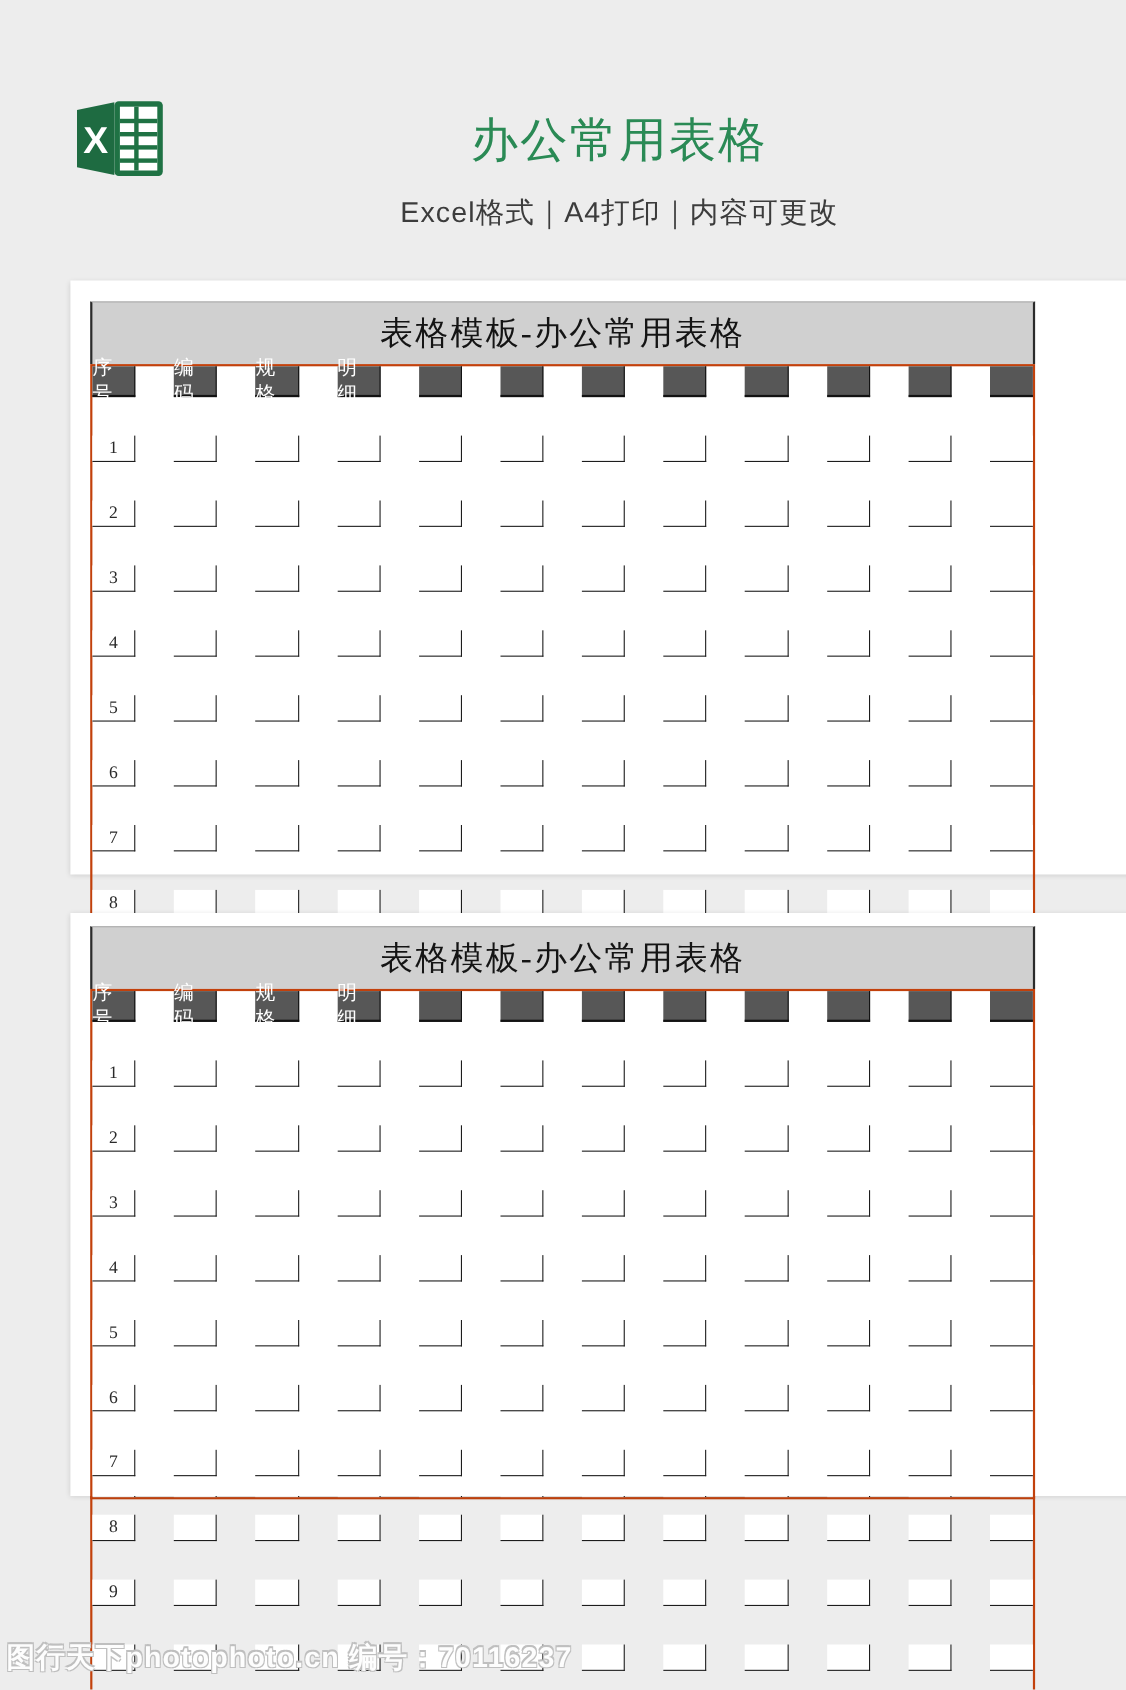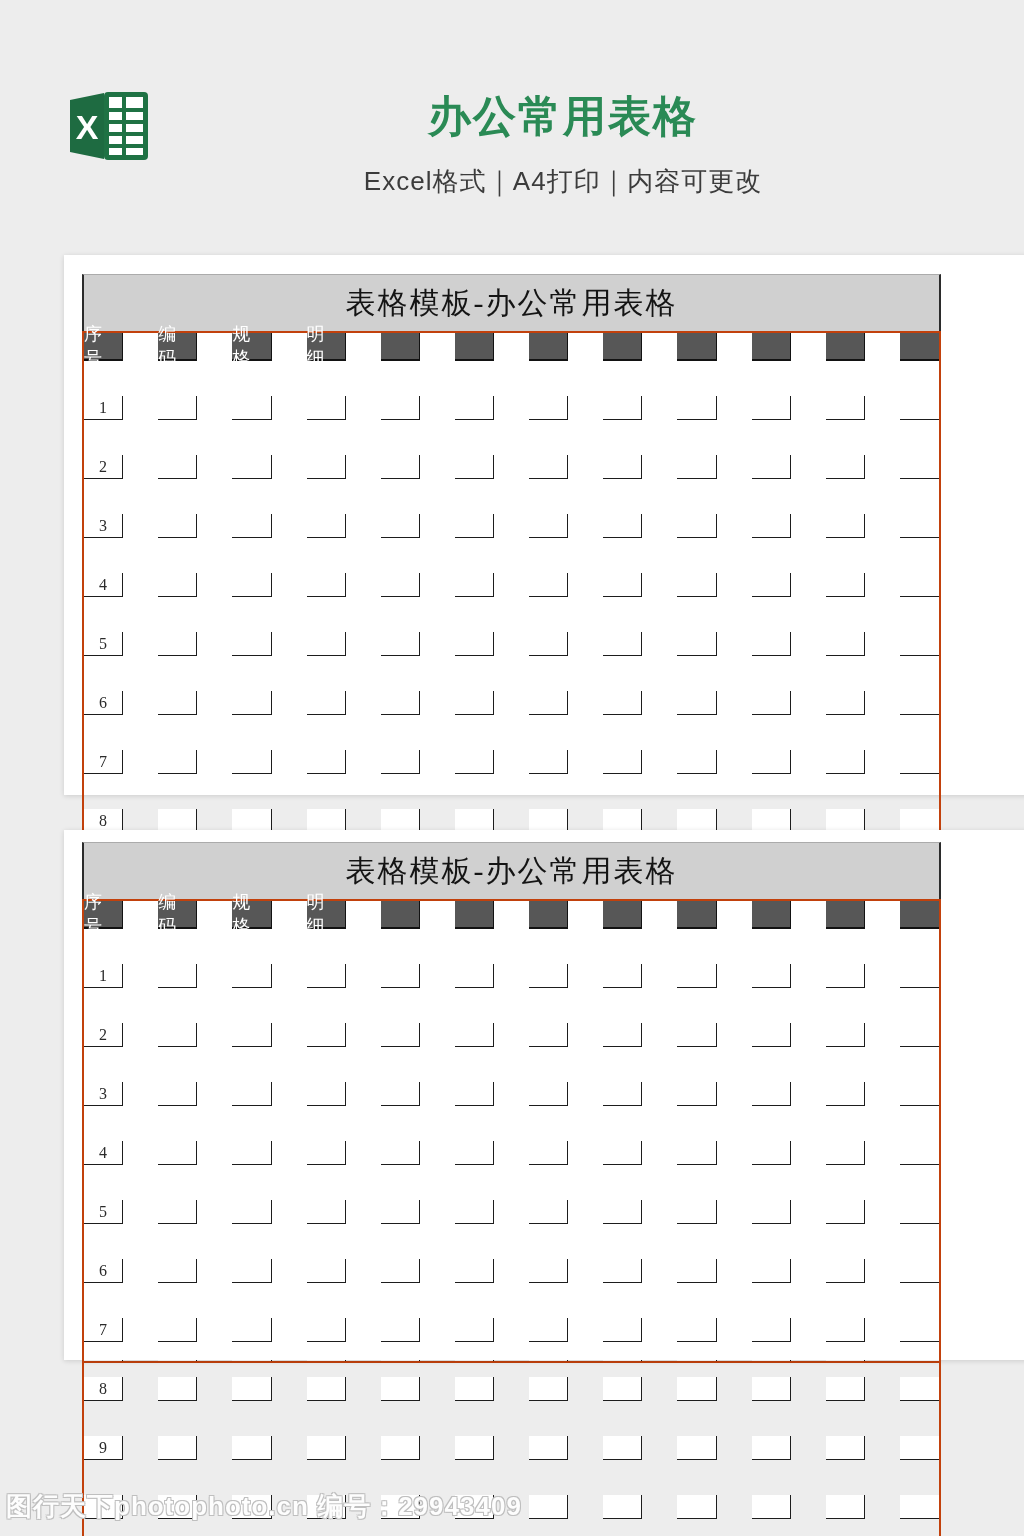--- a/index.html
+++ b/index.html
@@ -8,22 +8,22 @@
     background:#ededed;
     position:relative;
     overflow:hidden;
     font-family:"Liberation Sans",sans-serif;
   }
   
   .top-area{position:absolute;left:0;top:0;width:1024px;height:220px;}
   .excel-icon{position:absolute;left:66px;top:88px;width:84px;height:76px;}
   .top-titles{position:absolute;left:0;right:0;top:86px;text-align:center;padding-left:102px;}
   .main-title{
-    font-size:43px;font-weight:bold;letter-spacing:2px;
-    margin:4px;line-height:52px;
+    font-size:43px;font-weight:normal;letter-spacing:2px;
+    margin:16px;line-height:52px;
   }
   .sub-title{
     font-size:26px;color:#3c3c3c;letter-spacing:1px;
     margin-top:24px;line-height:30px;
   }
   
   .panel{
     position:absolute;left:64px;width:1018px;background:#ffffff;
     box-shadow:0 1px 5px rgba(0,0,0,0.14);
   }
@@ -537,13 +537,13 @@
         <div class="cell clip"></div>
         <div class="cell clip"></div>
         <div class="cell clip"></div>
         <div class="cell clip"></div>
         <div class="cell clip"></div>
         <div class="cell clip last"></div>
       </div>
   </div>
 </div>
 
-<div class="watermark">图行天下photophoto.cn 编号：29943409</div>
+<div class="watermark">图行天下photophoto.cn 编号：70116237</div>
 
 </body></html>

